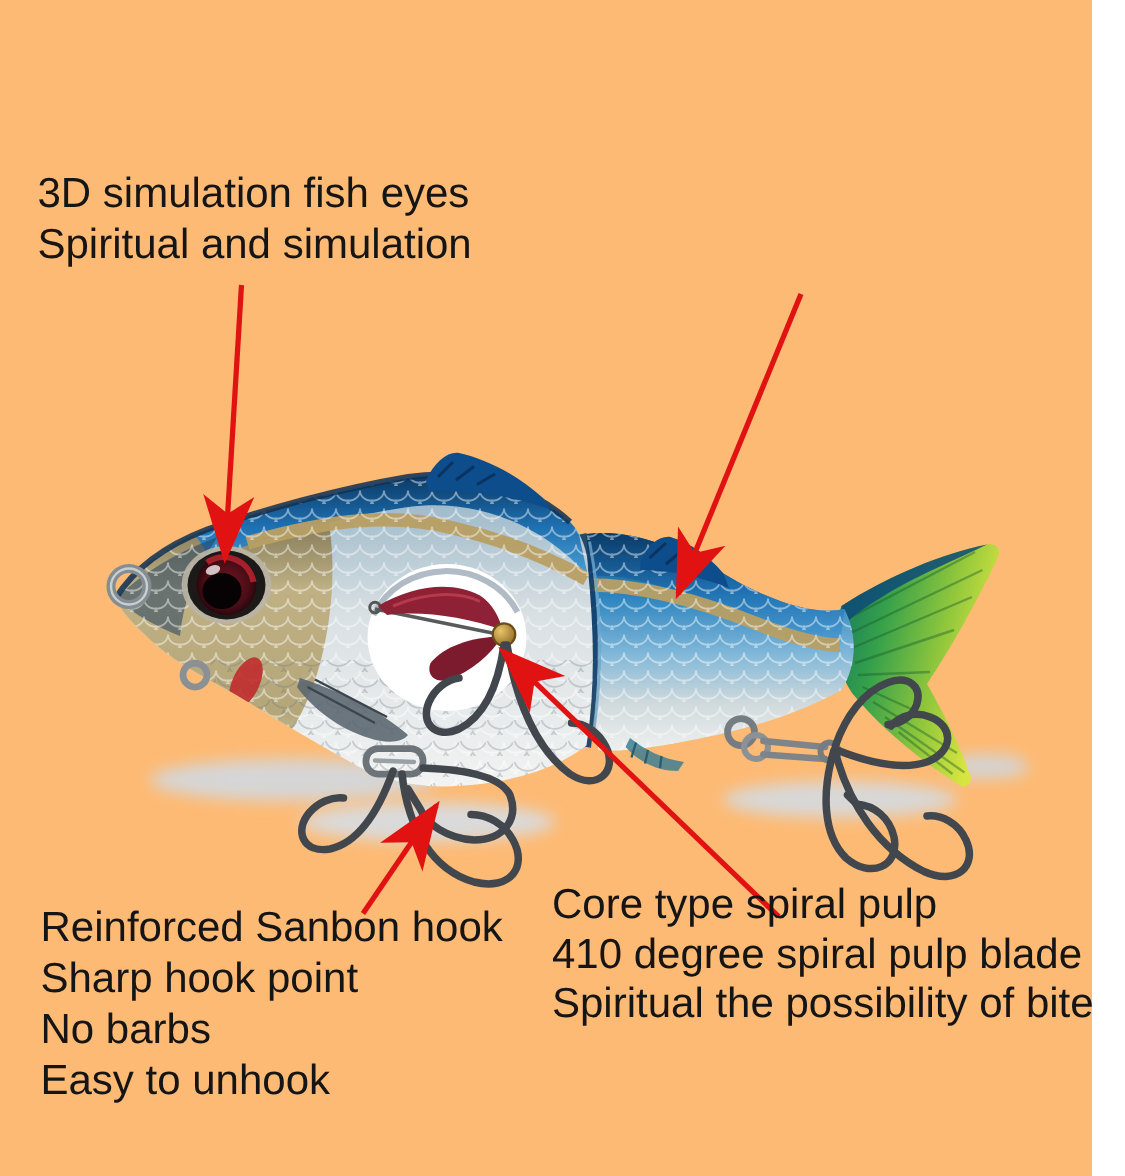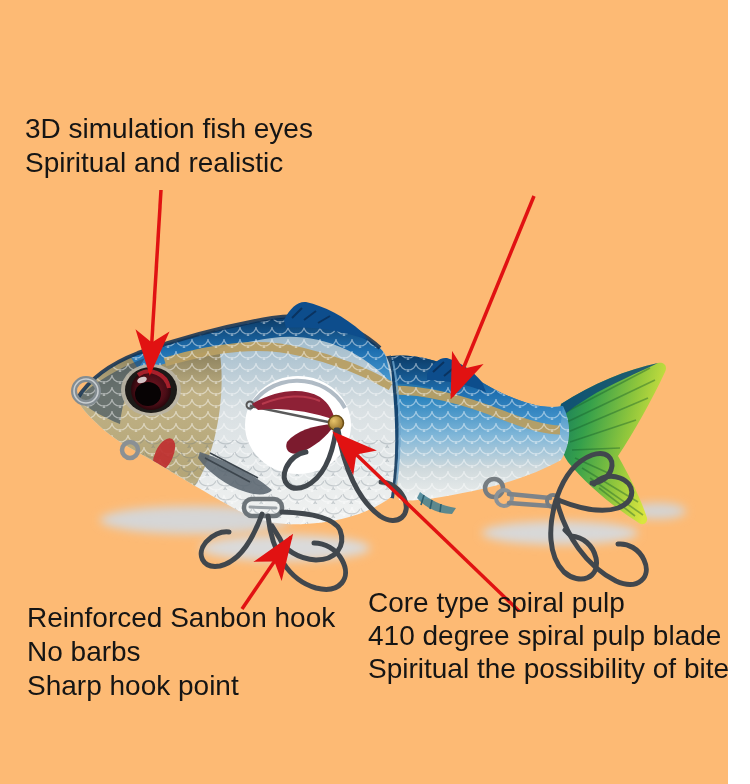--- a/index.html
+++ b/index.html
@@ -196,28 +196,29 @@
     <g stroke="#e11212" stroke-width="3.5">
       <line x1="161" y1="190" x2="150" y2="372" marker-end="url(#ah)"></line>
       <line x1="534" y1="196" x2="452" y2="396" marker-end="url(#ah)"></line>
       <line x1="242" y1="609" x2="291" y2="537" marker-end="url(#ah)"></line>
       <line x1="519" y1="611" x2="335" y2="434" marker-end="url(#ah)"></line>
     </g>
   </svg>
 
   <div class="ann ann-eyes">
     <div>3D simulation fish eyes</div>
-    <div>Spiritual and realistic</div>
+    <div>Spiritual and simulation</div>
   </div>
 
 
   <div class="ann ann-hook">
     <div>Reinforced Sanbon hook</div>
+    <div>Sharp hook point</div>
     <div>No barbs</div>
-    <div>Sharp hook point</div>
+    <div>Easy to unhook</div>
   </div>
 
   <div class="ann ann-pulp">
     <div>Core type spiral pulp</div>
     <div>410 degree spiral pulp blade</div>
     <div>Spiritual the possibility of bite</div>
   </div>
 
 </div>
 

